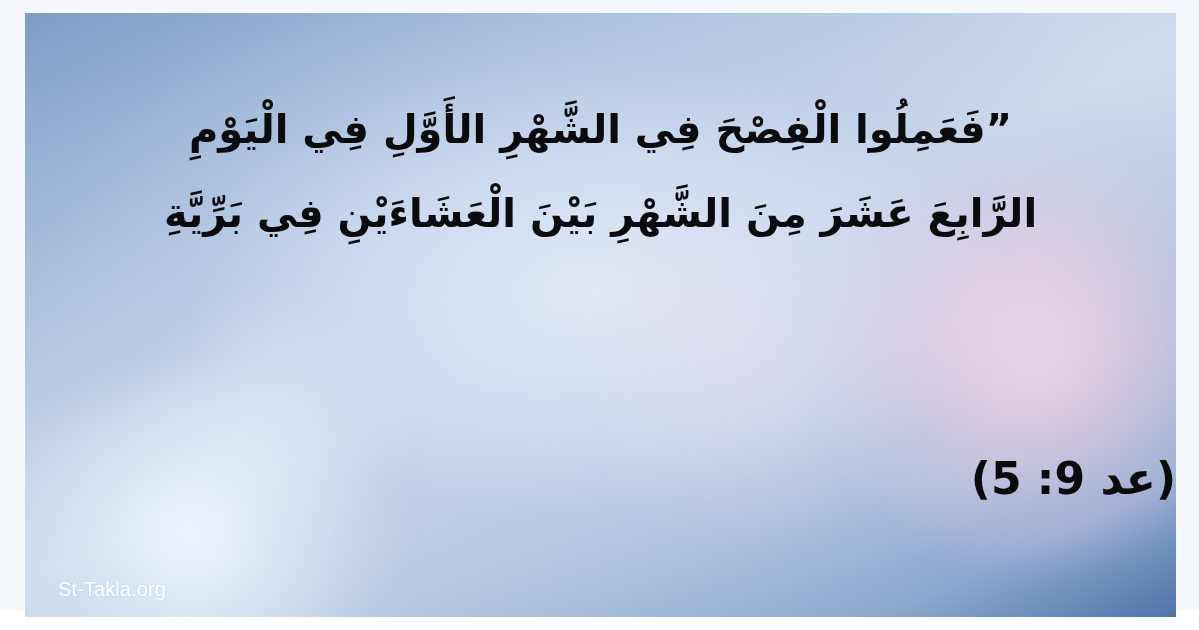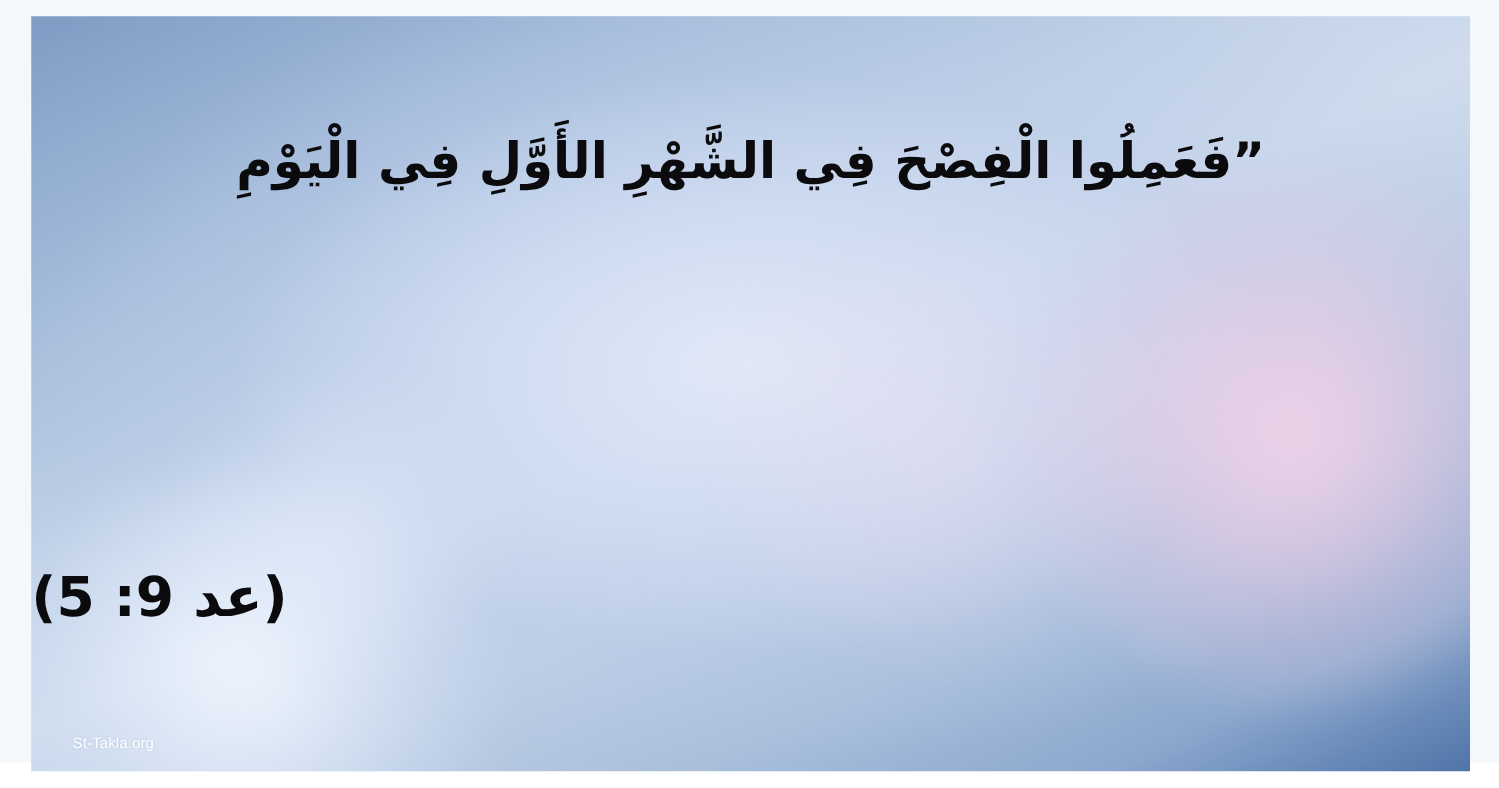--- a/index.html
+++ b/index.html
@@ -141,35 +141,35 @@
     color: #0b0b0d;
     letter-spacing: 0.2px;
     white-space: nowrap;
   }
 
   #verse-reference {
     position: absolute;
     left: 0;
     top: 440px;
     width: 1151px;
-    text-align: left;
+    text-align: right;
     direction: rtl;
     font-family: "DejaVu Sans", "Liberation Sans", sans-serif;
     font-size: 44px;
     font-weight: 700;
     color: #0b0b0d;
   }
 
   
   #watermark {
     position: absolute;
     left: 33px;
     bottom: 16px;
     font-family: "Liberation Sans", "DejaVu Sans", sans-serif;
-    font-size: 12px;
+    font-size: 20px;
     font-weight: 400;
     color: #ffffff;
     letter-spacing: 0.1px;
     direction: ltr;
     text-shadow: 0 0 2px rgba(120,150,190,0.35);
   }
 </style>
 </head>
 <body>
 
@@ -177,20 +177,21 @@
 
   <div id="art-plate">
 
     <div id="glow-white"></div>
     <div id="glow-soft"></div>
     <div id="glow-mauve"></div>
     <div id="glow-pink"></div>
 
     <div id="verse-block">
       <span class="verse-line">”فَعَمِلُوا الْفِصْحَ فِي الشَّهْرِ الأَوَّلِ فِي الْيَوْمِ</span>
+      <span class="verse-line">الرَّابِعَ عَشَرَ مِنَ الشَّهْرِ بَيْنَ الْعَشَاءَيْنِ فِي بَرِّيَّةِ</span>
     </div>
 
     <div id="verse-reference">(عد 9: 5)</div>
 
     <div id="watermark">St-Takla.org</div>
 
   </div>
 </div>
 
 </body></html>

